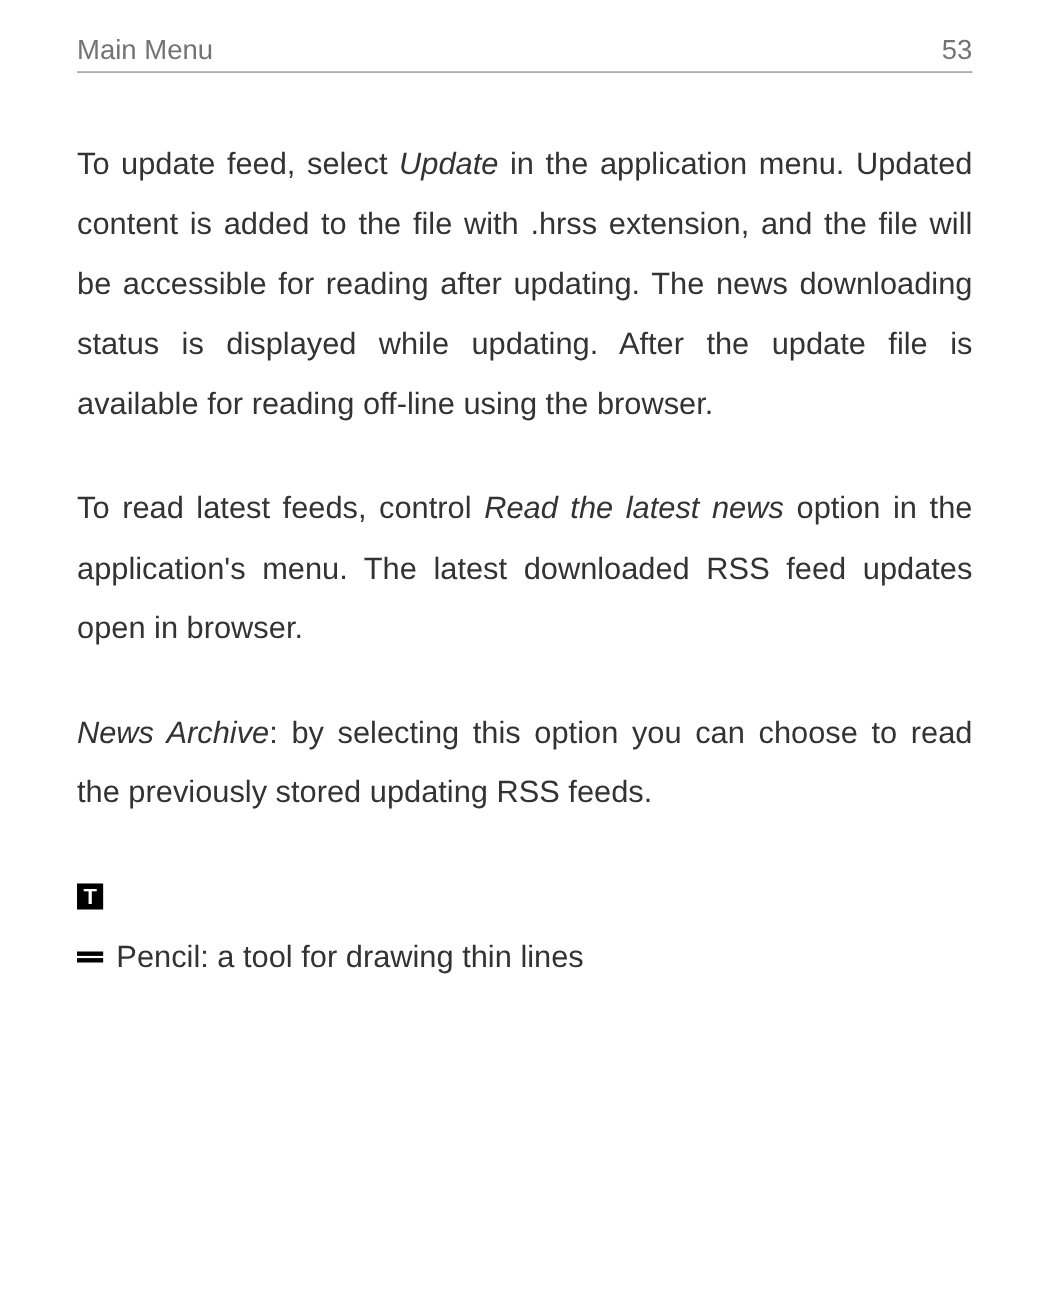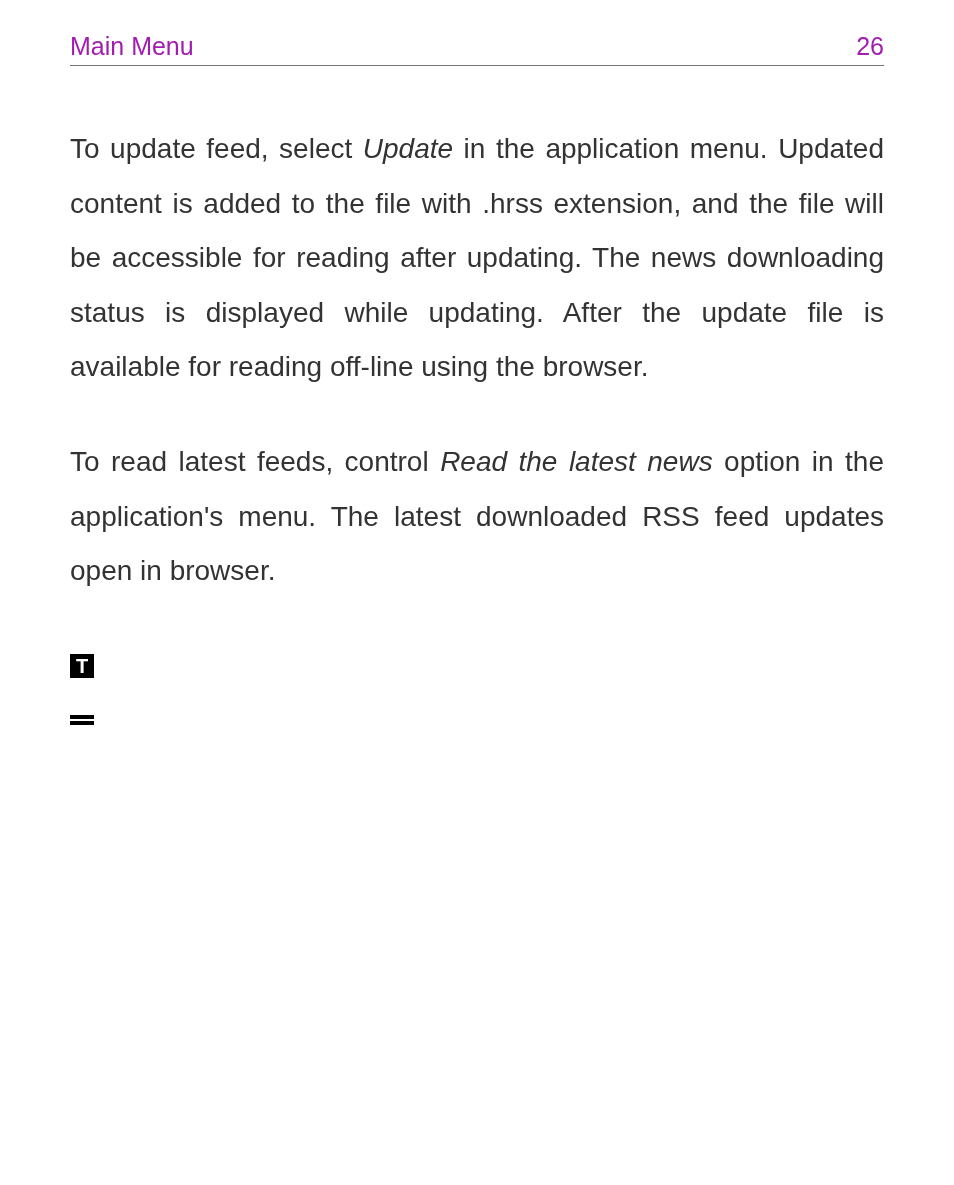--- a/index.html
+++ b/index.html
@@ -15,21 +15,21 @@
     box-sizing: border-box;
   }
   .header {
     display: flex;
     justify-content: space-between;
     align-items: baseline;
     border-bottom: 1px solid #777;
     padding-bottom: 4px;
     margin-bottom: 56px;
     font-size: 25px;
-    color: #a21caf;
+    color: #737373;
   }
   .body p {
     font-size: 28px;
     line-height: 1.95;
     text-align: justify;
     margin: 0 0 40px 0;
     color: #333;
   }
   .body .italic { font-style: italic; }
   .section-title {
@@ -52,48 +52,51 @@
     margin-right: 4px;
   }
 </style>
 </head>
 <body>
 
 <div class="page">
 
   <div class="header">
     <span>Main Menu</span>
-    <span>26</span>
+    <span>53</span>
   </div>
 
   <div class="body">
 
     <p>
       <span>To update feed, select </span><span class="italic">Update</span><span> in the application menu. Updated content is added to the file with .hrss extension, and the file will be accessible for reading after updating. The news downloading status is displayed while updating. After the update file is available for reading off-line using the browser.</span>
     </p>
 
     <p>
       <span>To read latest feeds, control </span><span class="italic">Read the latest news</span><span> option in the application's menu. The latest downloaded RSS feed updates open in browser.</span>
     </p>
 
+    <p>
+      <span class="italic">News Archive</span><span>: by selecting this option you can choose to read the previously stored updating RSS feeds.</span>
+    </p>
 
 
 
     <div class="tool-line">
       <span class="icon">
         <svg viewBox="0 0 24 24" width="24" height="24">
           <rect x="0" y="0" width="24" height="24" fill="#000"></rect>
           <text x="12" y="19" font-family="Arial" font-size="20" font-weight="700" fill="#fff" text-anchor="middle">T</text>
         </svg>
       </span>
     </div>
 
     <div class="tool-line">
       <span class="icon">
         <svg viewBox="0 0 24 24" width="24" height="24">
           <rect x="0" y="7" width="24" height="4" fill="#000"></rect>
           <rect x="0" y="13" width="24" height="4" fill="#000"></rect>
         </svg>
-      </span>
+      </span><span> Pencil: a tool for drawing thin lines</span>
     </div>
 
   </div>
 </div>
 
 </body></html>

